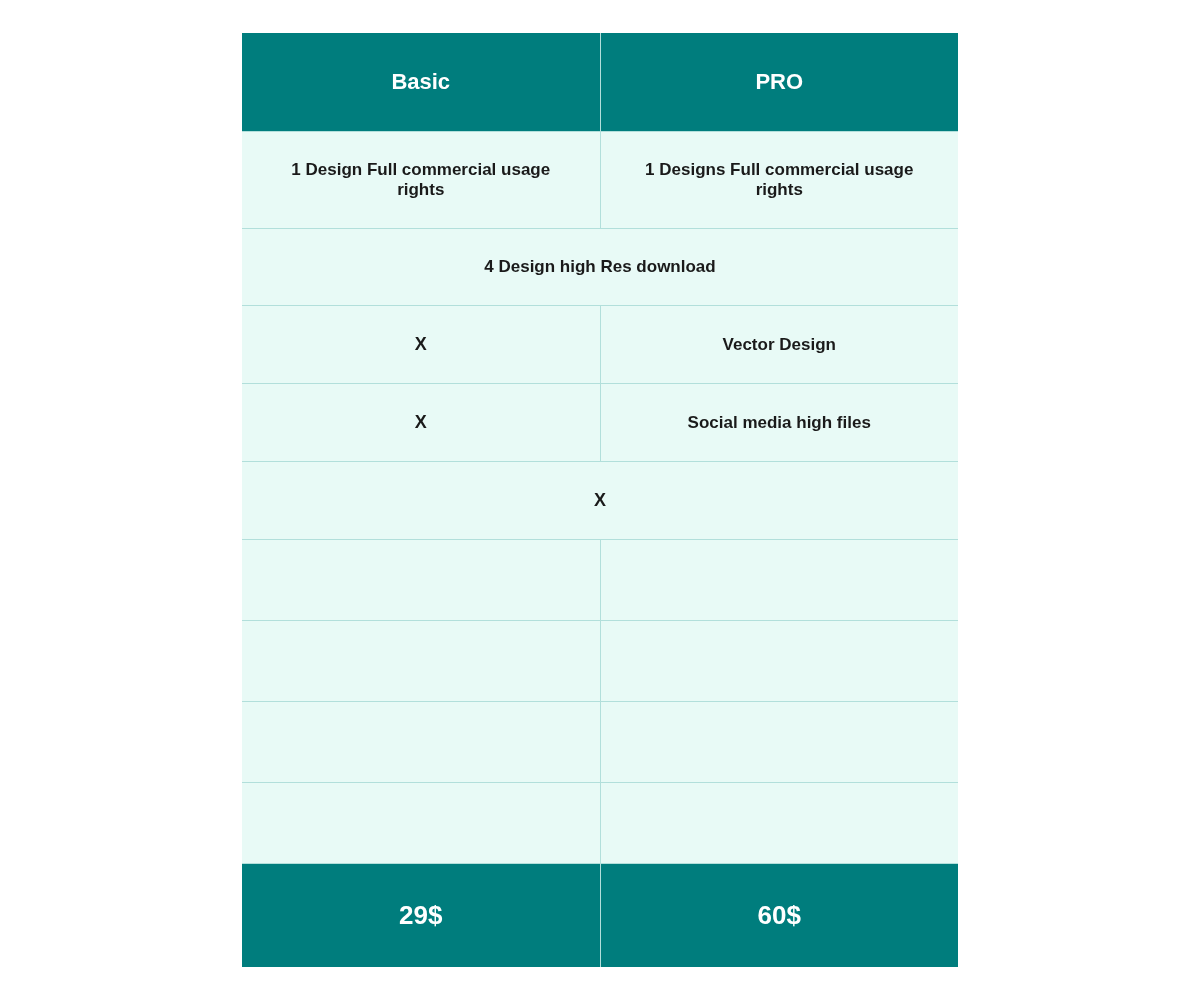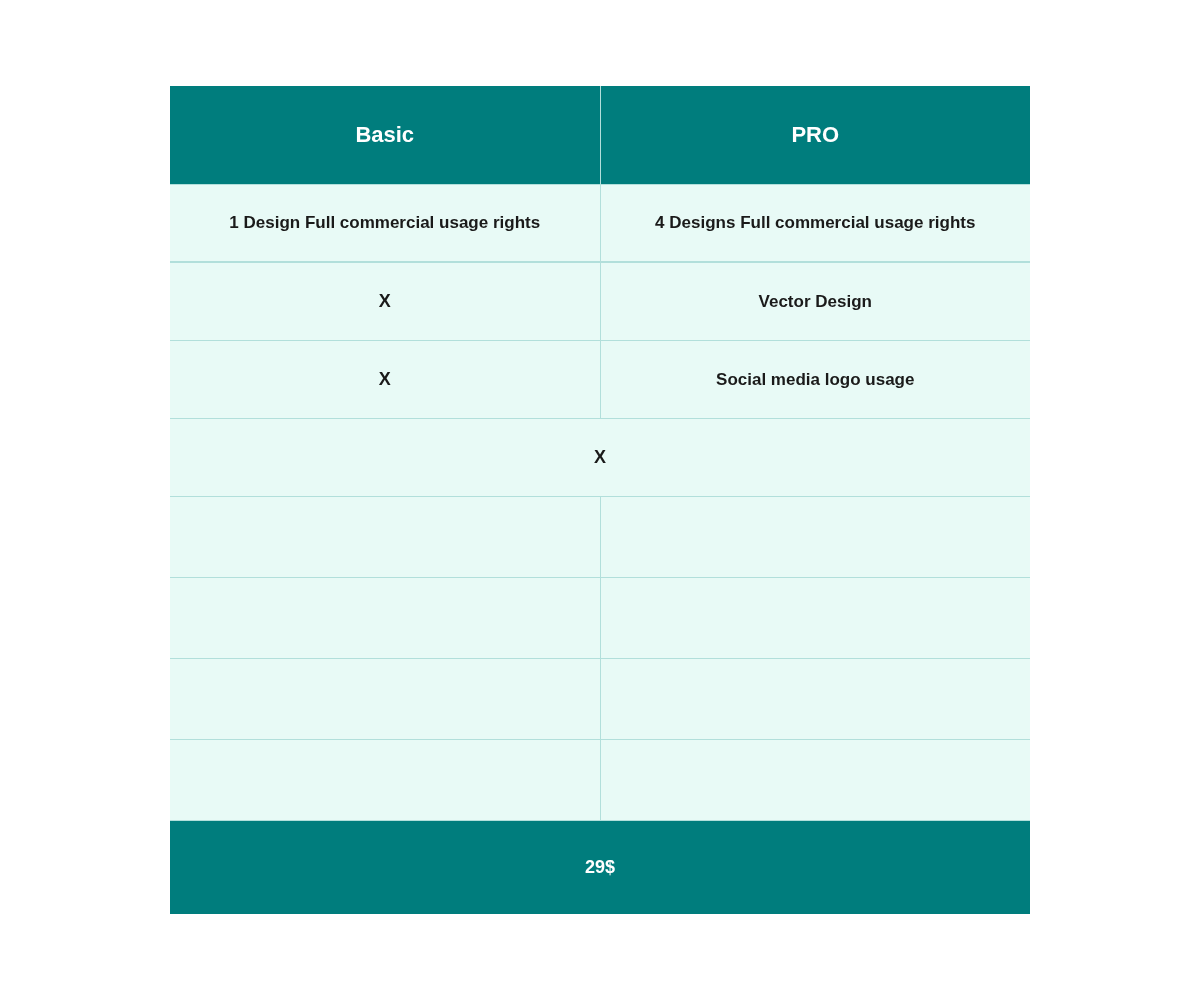--- a/index.html
+++ b/index.html
@@ -12,21 +12,21 @@
       background: #ffffff;
       font-family: Arial, sans-serif;
       display: flex;
       justify-content: center;
       align-items: center;
       min-height: 1000px;
       width: 1200px;
     }
 
     .table-container {
-      width: 860px;
+      width: 716px;
     }
 
     .row {
       display: flex;
       border-bottom: 1px solid #b2dfdb;
     }
 
     .row:last-child {
       border-bottom: none;
     }
@@ -53,21 +53,21 @@
       background-color: #007d7d;
       color: #ffffff;
       font-size: 22px;
       font-weight: 700;
       padding: 36px 20px;
     }
 
     .cell.price {
       background-color: #007d7d;
       color: #ffffff;
-      font-size: 18px;
+      font-size: 26px;
       font-weight: 700;
       padding: 36px 20px;
     }
 
     .cell.empty {
       min-height: 80px;
     }
 
     .x-mark {
       font-size: 18px;
@@ -87,42 +87,45 @@
     <div class="cell header">
       <span>PRO</span>
     </div>
   </div>
 
   <div class="row">
     <div class="cell">
       <span>1 Design Full commercial usage rights</span>
     </div>
     <div class="cell">
-      <span>4 Designs Full commercial usage rights</span>
+      <span>1 Designs Full commercial usage rights</span>
     </div>
   </div>
 
   <div class="row">
+    <div class="cell">
+      <span>4 Design high Res download</span>
+    </div>
   </div>
 
   <div class="row">
     <div class="cell">
       <span class="x-mark">X</span>
     </div>
     <div class="cell">
       <span>Vector Design</span>
     </div>
   </div>
 
   <div class="row">
     <div class="cell">
       <span class="x-mark">X</span>
     </div>
     <div class="cell">
-      <span>Social media logo usage</span>
+      <span>Social media high files</span>
     </div>
   </div>
 
   <div class="row">
     <div class="cell">
       <span class="x-mark">X</span>
     </div>
   </div>
 
   <div class="row">
@@ -142,14 +145,17 @@
 
   <div class="row">
     <div class="cell empty"></div>
     <div class="cell empty"></div>
   </div>
 
   <div class="row">
     <div class="cell price">
       <span>29$</span>
     </div>
+    <div class="cell price">
+      <span>60$</span>
+    </div>
   </div>
 </div>
 
 </body></html>

